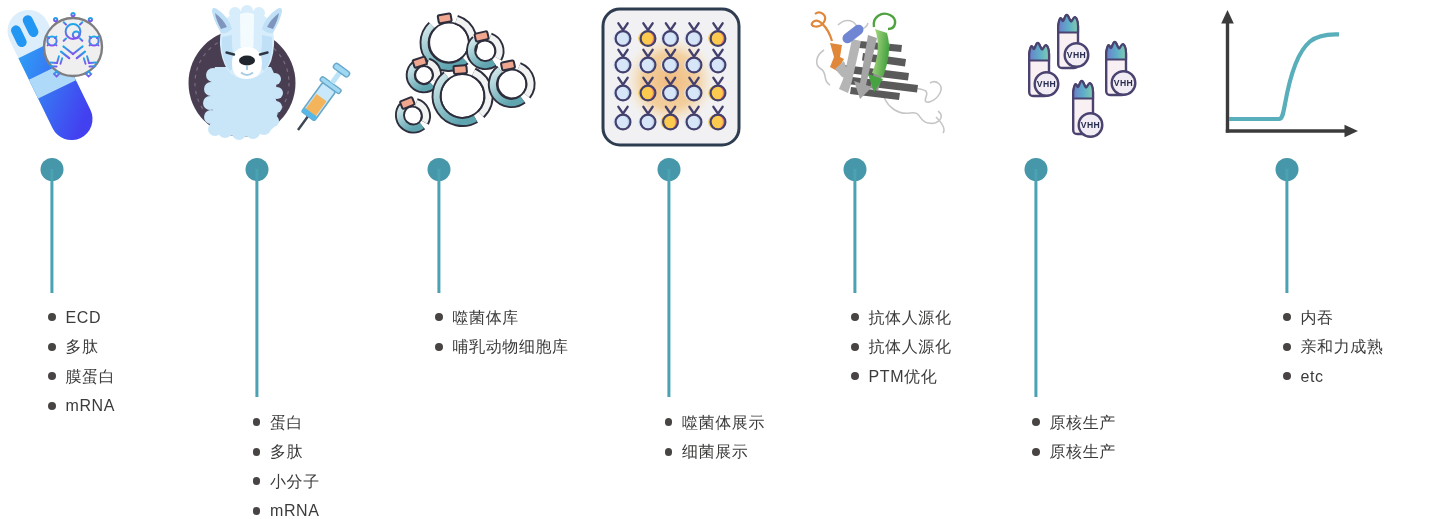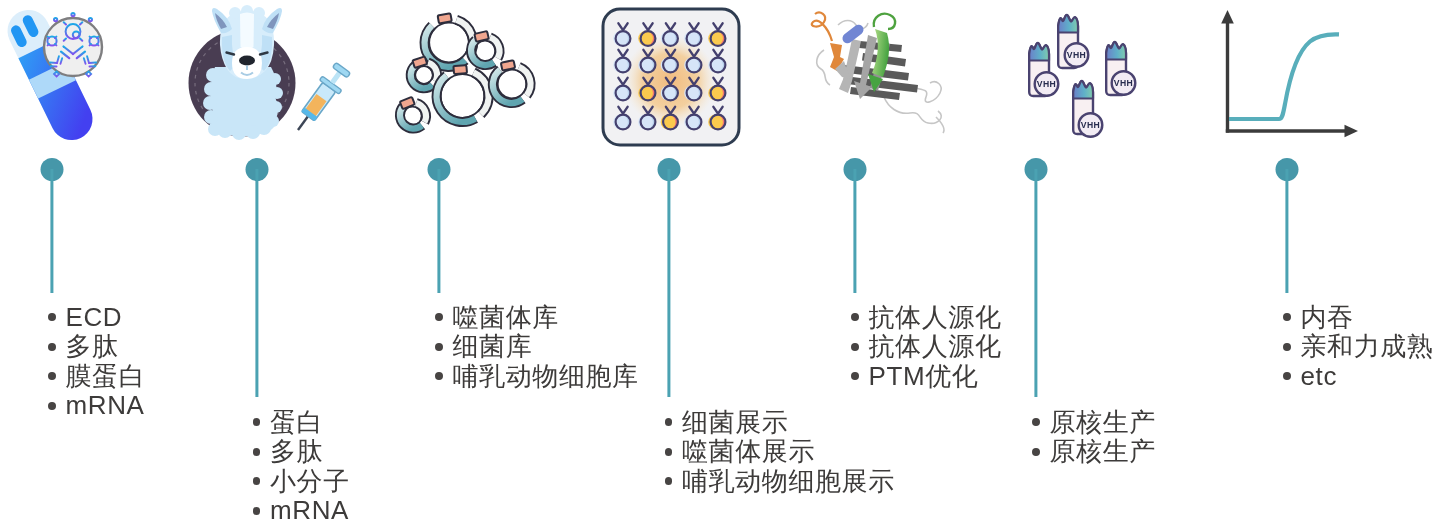--- a/index.html
+++ b/index.html
@@ -14,21 +14,21 @@
     position:absolute;width:23px;height:23px;border-radius:50%;
     background:#4697a9;top:157.5px;transform:translateX(-50%);
   }
   .stem{
     position:absolute;width:3.2px;background:#4ba2b2;top:169px;transform:translateX(-50%);
   }
   ul.items{
     position:absolute;list-style:none;margin:0;padding:0;white-space:nowrap;
   }
   ul.items li{
-    position:relative;padding-left:13.5px;line-height:29.5px;font-size:26px;color:#3d3b3a;
+    position:relative;padding-left:13.5px;line-height:29.5px;font-size:16px;color:#3d3b3a;
     letter-spacing:0.6px;
   }
   ul.items li::before{
     content:"";position:absolute;left:-3.9px;top:50%;margin-top:-3.9px;
     width:7.8px;height:7.8px;border-radius:50%;background:#474443;
   }
   
   .s0 .dot,.s0 .stem,.s0 ul{left:52px;}
   .s1 .dot,.s1 .stem,.s1 ul{left:256.5px;}
   .s2 .dot,.s2 .stem,.s2 ul{left:439px;}
@@ -283,21 +283,20 @@
       <path d="M36.4,114.3 A13.5,13.5 0 0 0 28.2,95.0" class="pod"></path>
       <path d="M36.4,114.3 A13.5,13.5 0 0 0 28.2,95.0" class="pow"></path>
       <path d="M15.0,98.5 A13.5,13.5 0 0 0 34.0,117.5" class="pod"></path>
       <path d="M15.0,98.5 A13.5,13.5 0 0 0 34.0,117.5" class="pot"></path>
       <rect x="12.8" y="91.0" width="13" height="8" rx="1.5" class="ptick" transform="rotate(-22 19.3 95.0)"></rect>
     </svg>
     <div class="dot"></div>
     <div class="stem"></div>
     <ul class="items">
       <li>噬菌体库</li>
-      <li>细菌库</li>
       <li>哺乳动物细胞库</li>
     </ul>
   </div>
 
   <div class="step s3 long">
     <svg class="icon" style="left:600px;top:7px" width="142" height="142" viewBox="0 0 142 142">
       <rect x="3" y="2" width="136" height="136" rx="17" fill="#f1f1f3" stroke="#2e3c50" stroke-width="3"></rect>
       <circle cx="70" cy="74" r="46" fill="url(#blobGrad)"></circle>
       <use href="#wellBlue" x="23" y="31.5"></use>
       <use href="#wellYellow" x="48" y="31.5"></use>
@@ -316,23 +315,22 @@
       <use href="#wellYellow" x="118" y="86"></use>
       <use href="#wellBlue" x="23" y="115"></use>
       <use href="#wellBlue" x="48" y="115"></use>
       <use href="#wellYellow" x="70.5" y="115"></use>
       <use href="#wellBlue" x="94" y="115"></use>
       <use href="#wellYellow" x="118" y="115"></use>
     </svg>
     <div class="dot"></div>
     <div class="stem"></div>
     <ul class="items">
+      <li>噬菌体展示</li>
       <li>细菌展示</li>
-      <li>噬菌体展示</li>
-      <li>哺乳动物细胞展示</li>
     </ul>
   </div>
 
   <div class="step s4 short">
     <svg class="icon" style="left:788px;top:5px" width="175" height="130" viewBox="0 0 175 130">
 
       <g fill="none" stroke="#c6c6c6" stroke-width="1.6">
         <path d="M36,45 C28,50 26,60 33,64 C40,68 34,76 42,80"></path>
         <path d="M118,80 C130,86 142,82 138,92 C134,102 148,96 152,88 C156,80 148,74 142,78"></path>
         <path d="M96,92 C100,102 110,110 122,108 C134,106 130,116 140,118 C150,120 158,112 150,106"></path>

